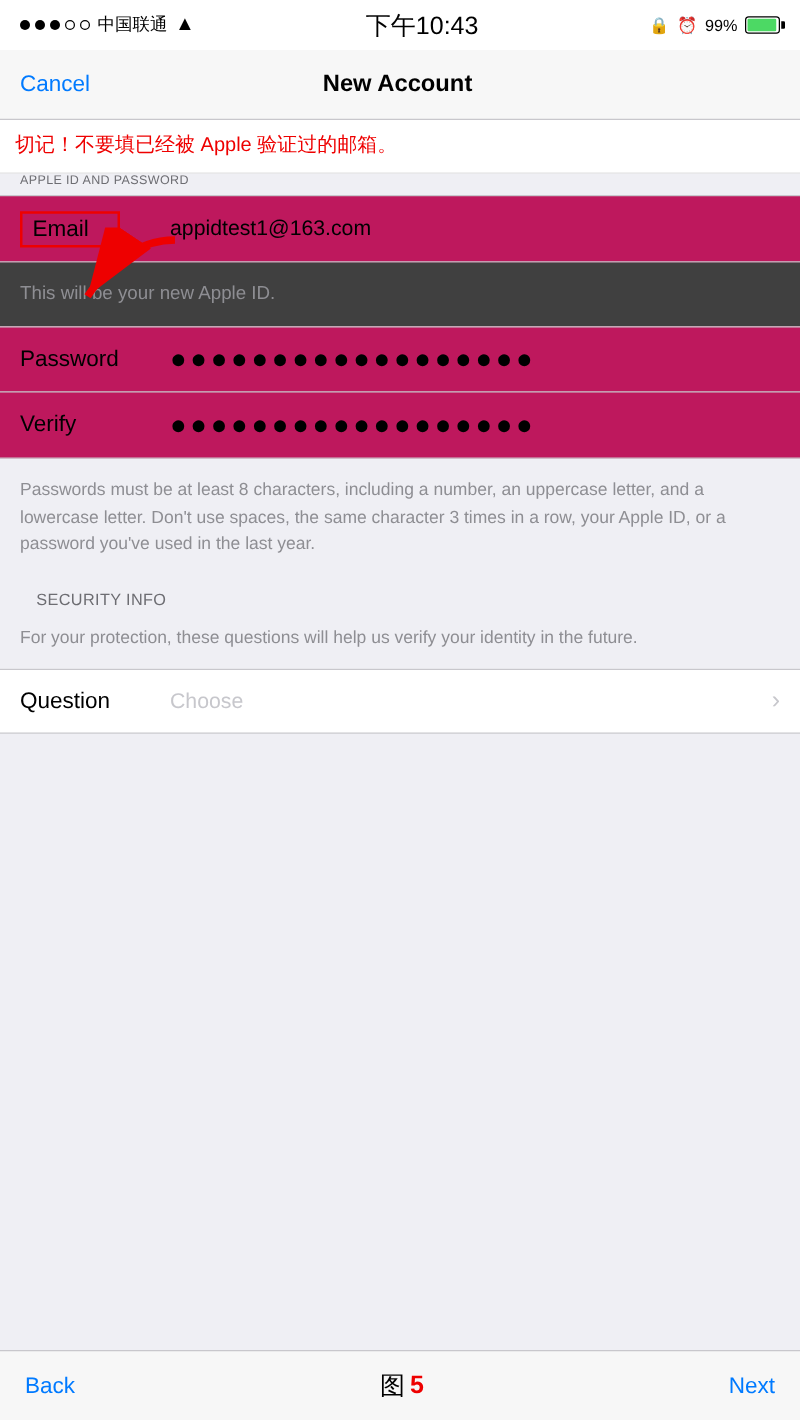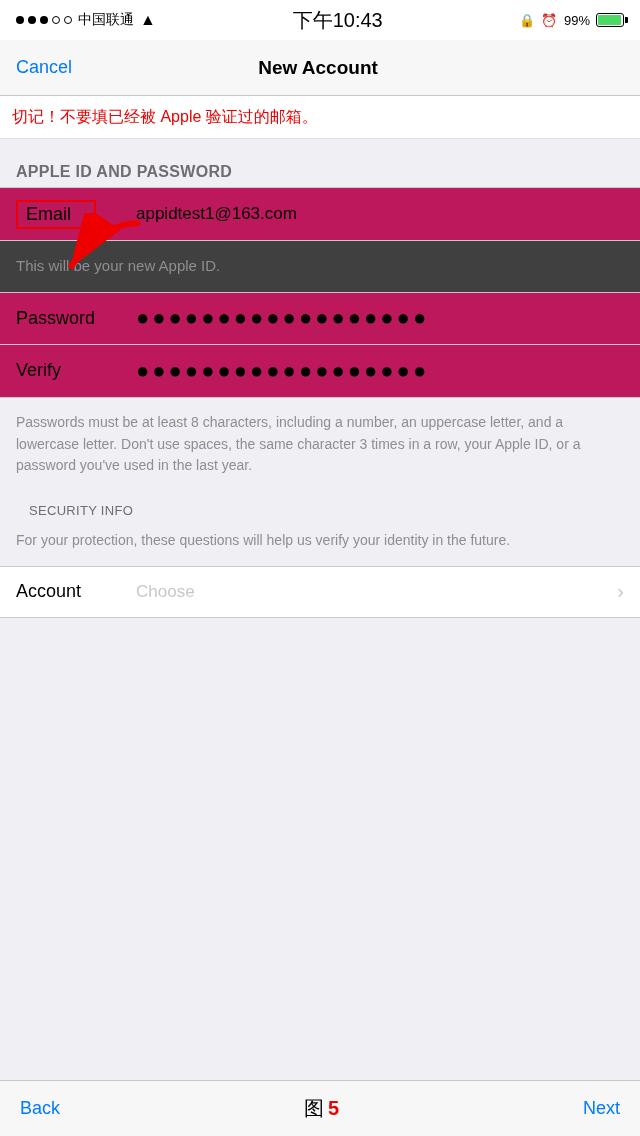--- a/index.html
+++ b/index.html
@@ -79,27 +79,26 @@
     }
     .warning-text {
       color: #e00;
       font-size: 16px;
       font-weight: 500;
       line-height: 1.4;
     }
 
     
     .section-label {
-      padding: 24px 16px 6px;
-      font-size: 16px;
+      padding: 0 16px 6px;
+      font-size: 10px;
       color: #6d6d72;
       letter-spacing: 0.3px;
       background: #efeff4;
       text-transform: uppercase;
-      font-weight: bold;
     }
 
     
     .form-group {
       background: #be185d;
       border-top: 1px solid #c8c7cc;
       border-bottom: 1px solid #c8c7cc;
     }
     .form-row {
       display: flex;
@@ -318,21 +317,21 @@
     <span class="form-dots">●●●●●●●●●●●●●●●●●●</span>
   </div>
 </div>
 
 <div class="password-hint">Passwords must be at least 8 characters, including a number, an uppercase letter, and a lowercase letter. Don't use spaces, the same character 3 times in a row, your Apple ID, or a password you've used in the last year.</div>
 
 <div class="security-label">SECURITY INFO</div>
 <div class="security-desc">For your protection, these questions will help us verify your identity in the future.</div>
 
 <div class="question-row">
-  <span class="question-label">Account</span>
+  <span class="question-label">Question</span>
   <span class="question-value">Choose</span>
   <span class="chevron">›</span>
 </div>
 
 <div class="spacer"></div>
 
 <div class="bottom-toolbar">
   <button class="toolbar-btn">Back</button>
   <div class="toolbar-label">
     <span>图</span>

